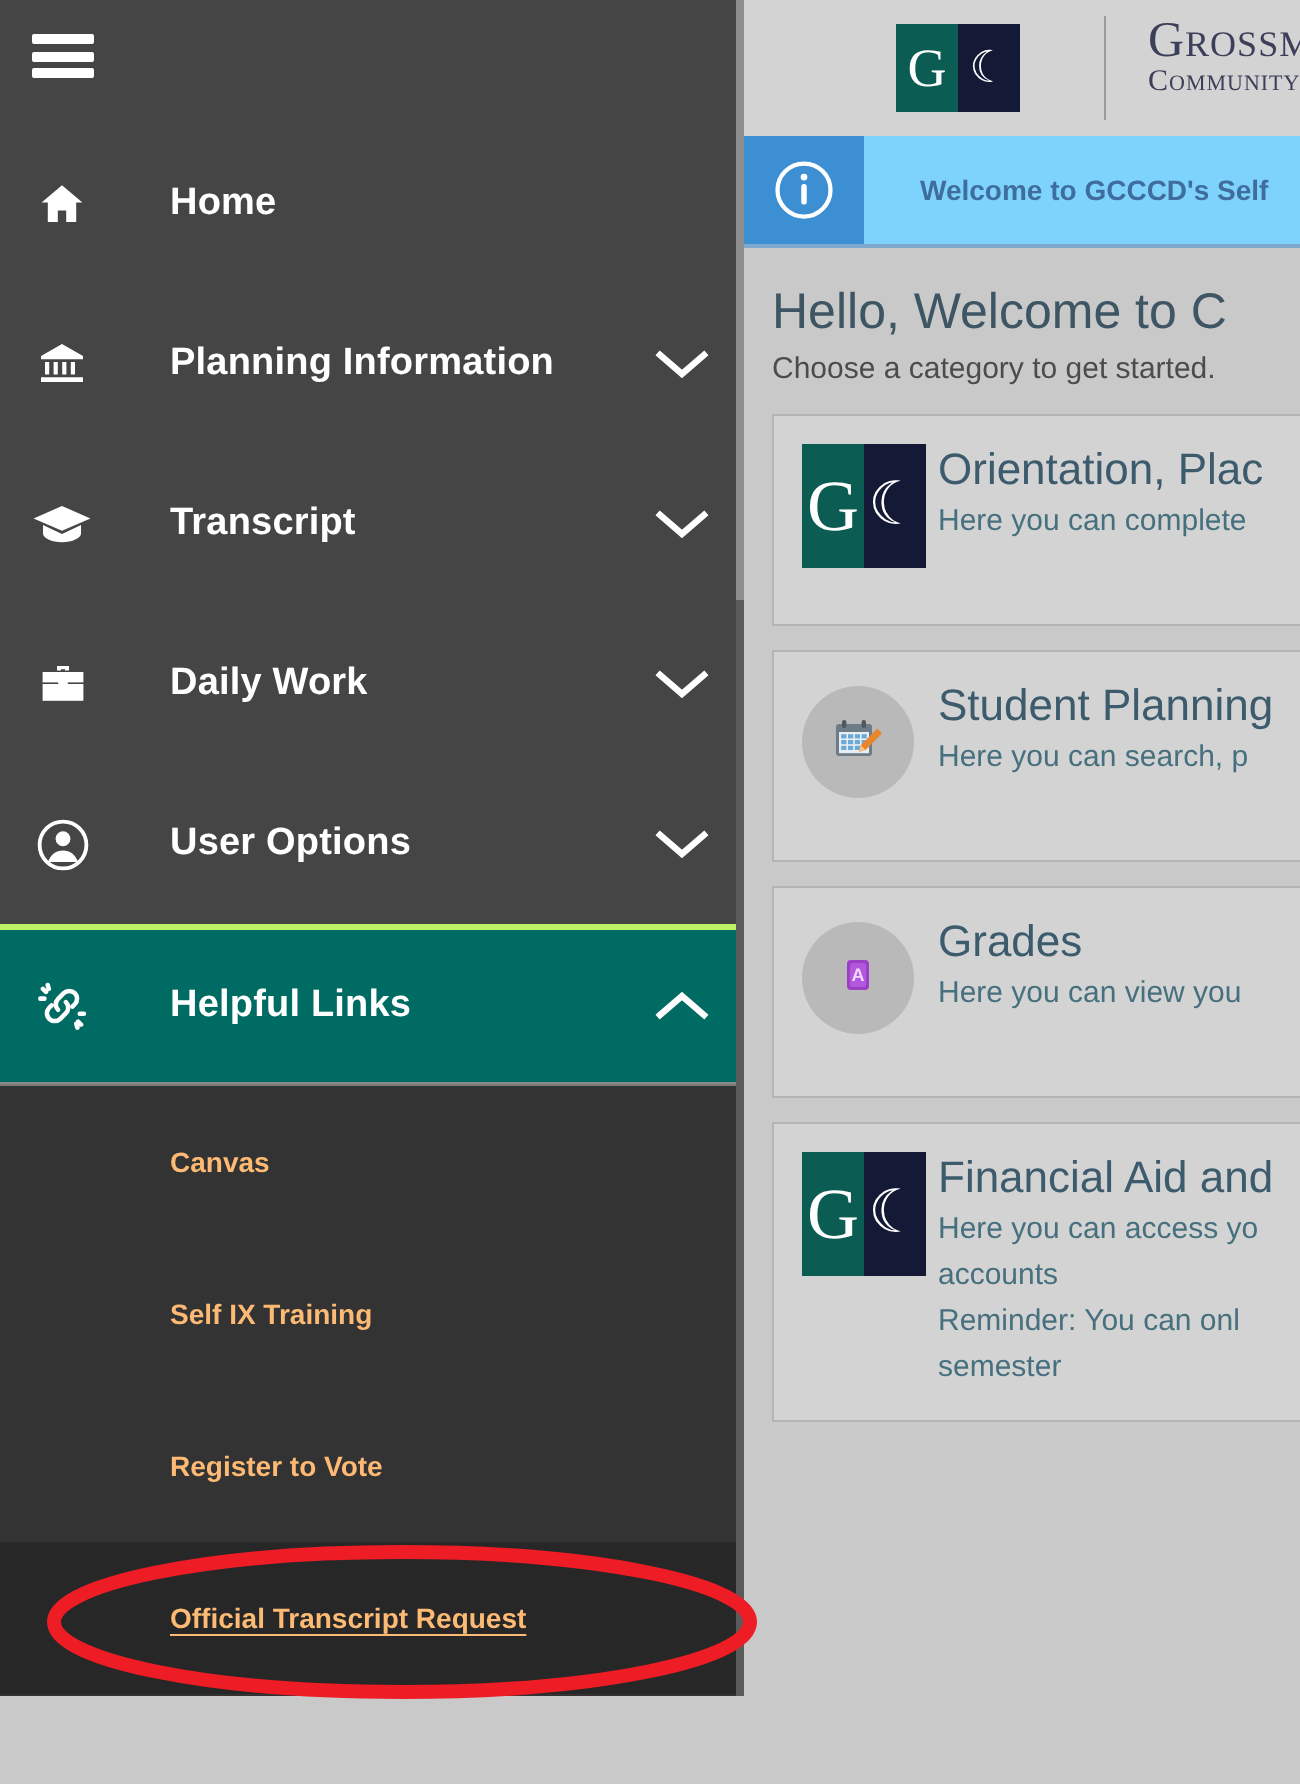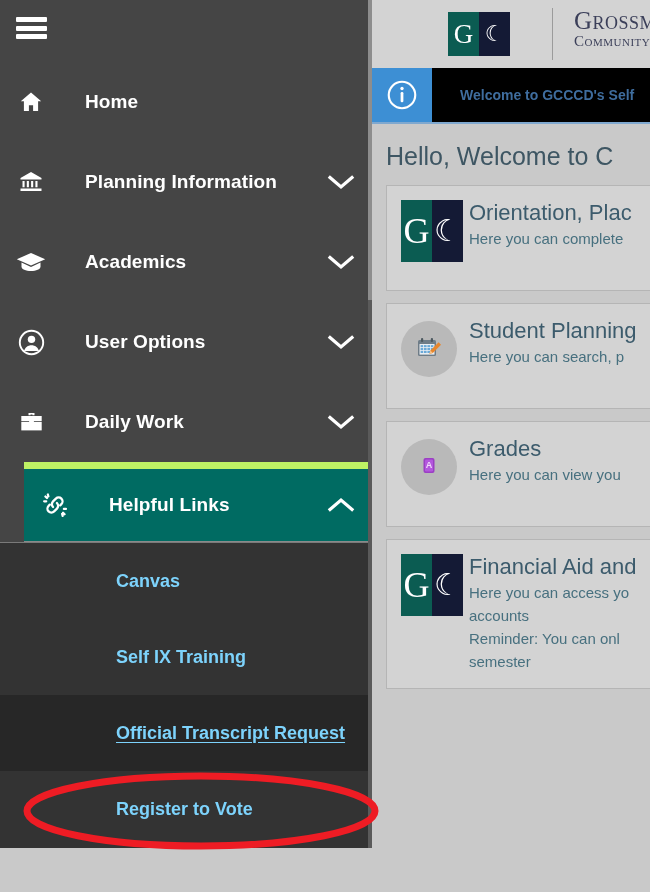--- a/index.html
+++ b/index.html
@@ -36,21 +36,21 @@
 
   .nav-item {
     position: relative;
     height: 80px;
     display: flex; align-items: center;
     background: #454545;
     cursor: pointer;
   }
   .nav-item.active { background: #006b62; }
   .nav-item.active + .subnav { border-top: 1px solid #7a7a7a; }
-  .nav-item.active { border-top: 7px solid #bef264; border-bottom: 1px solid #8a8a8a; margin-left: 24px; }
+  .nav-item.active { border-top: 3px solid #bef264; border-bottom: 1px solid #8a8a8a; }
 
   .nav-icon {
     width: 62px; min-width: 62px;
     display: flex; align-items: center; justify-content: center;
     color: #ffffff;
   }
   .nav-icon svg { display: block; }
   .nav-label {
     flex: 1;
     color: #ffffff;
@@ -64,23 +64,23 @@
     display: flex; align-items: center; justify-content: center;
     color: #ffffff;
   }
   .chev svg { display: block; }
 
   
   .subnav { background: #333333; }
   .sub-item {
     height: 76px;
     display: flex; align-items: center;
-    padding-left: 116px;
-    color: #7dd3fc;
-    font-size: 18px;
+    padding-left: 85px;
+    color: #fdba74;
+    font-size: 14px;
     font-weight: bold;
     background: #333333;
     cursor: pointer;
   }
   .sub-item.selected {
     background: #272727;
     text-decoration: underline;
     text-underline-offset: 3px;
   }
 
@@ -147,21 +147,21 @@
     display: flex; align-items: stretch;
     border-bottom: 2px solid #7fa8cf;
   }
   .alert-iconbox {
     width: 60px; min-width: 60px;
     background: #3d8fd4;
     display: flex; align-items: center; justify-content: center;
   }
   .alert-body {
     flex: 1;
-    background: #000000;
+    background: #7dd3fc;
     display: flex; align-items: center;
     padding-left: 28px;
     color: #3f6d9e;
     font-size: 14px;
     font-weight: bold;
     white-space: nowrap;
     overflow: hidden;
   }
 
   .page-head { padding: 18px 0 0 14px; background: #c9c9c9; }
@@ -268,37 +268,21 @@
       </div>
     </div>
 
     <div class="nav-item">
       <div class="nav-icon">
         <svg width="30" height="22" viewBox="0 0 30 22" fill="#ffffff">
           <path d="M15 2 0.8 8.2 15 14.4 29.2 8.2z"></path>
           <path d="M5.5 11.5v4.3c0 2.4 4.3 4.3 9.5 4.3s9.5-1.9 9.5-4.3v-4.3L15 16z"></path>
         </svg>
       </div>
-      <div class="nav-label">Academics</div>
-      <div class="chev">
-        <svg width="30" height="18" viewBox="0 0 30 18" fill="none" stroke="#ffffff" stroke-width="3.2" stroke-linecap="square">
-          <path d="M4 4.5 L15 14 L26 4.5"></path>
-        </svg>
-      </div>
-    </div>
-
-    <div class="nav-item">
-      <div class="nav-icon">
-        <svg width="27" height="27" viewBox="0 0 24 24">
-          <circle cx="12" cy="12" r="10.4" fill="none" stroke="#ffffff" stroke-width="1.7"></circle>
-          <circle cx="12" cy="9.2" r="3.3" fill="#ffffff"></circle>
-          <path d="M5.4 19.6c.9-3.4 3.5-5.2 6.6-5.2s5.7 1.8 6.6 5.2z" fill="#ffffff"></path>
-        </svg>
-      </div>
-      <div class="nav-label">User Options</div>
+      <div class="nav-label">Transcript</div>
       <div class="chev">
         <svg width="30" height="18" viewBox="0 0 30 18" fill="none" stroke="#ffffff" stroke-width="3.2" stroke-linecap="square">
           <path d="M4 4.5 L15 14 L26 4.5"></path>
         </svg>
       </div>
     </div>
 
     <div class="nav-item">
       <div class="nav-icon">
         <svg width="27" height="24" viewBox="0 0 24 24" fill="#ffffff">
@@ -309,41 +293,57 @@
         </svg>
       </div>
       <div class="nav-label">Daily Work</div>
       <div class="chev">
         <svg width="30" height="18" viewBox="0 0 30 18" fill="none" stroke="#ffffff" stroke-width="3.2" stroke-linecap="square">
           <path d="M4 4.5 L15 14 L26 4.5"></path>
         </svg>
       </div>
     </div>
 
+    <div class="nav-item">
+      <div class="nav-icon">
+        <svg width="27" height="27" viewBox="0 0 24 24">
+          <circle cx="12" cy="12" r="10.4" fill="none" stroke="#ffffff" stroke-width="1.7"></circle>
+          <circle cx="12" cy="9.2" r="3.3" fill="#ffffff"></circle>
+          <path d="M5.4 19.6c.9-3.4 3.5-5.2 6.6-5.2s5.7 1.8 6.6 5.2z" fill="#ffffff"></path>
+        </svg>
+      </div>
+      <div class="nav-label">User Options</div>
+      <div class="chev">
+        <svg width="30" height="18" viewBox="0 0 30 18" fill="none" stroke="#ffffff" stroke-width="3.2" stroke-linecap="square">
+          <path d="M4 4.5 L15 14 L26 4.5"></path>
+        </svg>
+      </div>
+    </div>
+
     <div class="nav-item active">
       <div class="nav-icon">
         <svg width="26" height="26" viewBox="0 0 24 24" fill="none" stroke="#ffffff" stroke-width="2.1" stroke-linecap="round">
           <path d="M10.2 13.8a3.6 3.6 0 0 1 0-5.1l2.6-2.6a3.6 3.6 0 0 1 5.1 5.1l-1.1 1.1"></path>
           <path d="M13.8 10.2a3.6 3.6 0 0 1 0 5.1l-2.6 2.6a3.6 3.6 0 0 1-5.1-5.1l1.1-1.1"></path>
           <path d="M3.2 4.1 4.6 5.5M2 8.6h1.9M5.4 2.3l.5 1.8M19.4 19.2l1.4 1.4M20.2 15.6h1.9M18.6 20.2l.5 1.8"></path>
         </svg>
       </div>
       <div class="nav-label">Helpful Links</div>
       <div class="chev">
         <svg width="30" height="18" viewBox="0 0 30 18" fill="none" stroke="#ffffff" stroke-width="3.2" stroke-linecap="square">
           <path d="M4 13.5 L15 4 L26 13.5"></path>
         </svg>
       </div>
     </div>
 
     <div class="subnav">
       <div class="sub-item">Canvas</div>
       <div class="sub-item">Self IX Training</div>
+      <div class="sub-item">Register to Vote</div>
       <div class="sub-item selected">Official Transcript Request</div>
-      <div class="sub-item">Register to Vote</div>
       <div class="sub-item">How To Videos</div>
     </div>
 
     <div id="side-scroll-track">
       <div id="side-scroll-thumb"></div>
     </div>
   </div>
 
   <div id="main">
 
@@ -369,20 +369,21 @@
           <circle cx="12" cy="12" r="10.6" fill="none" stroke="#ffffff" stroke-width="1.7"></circle>
           <circle cx="12" cy="6.8" r="1.35" fill="#ffffff"></circle>
           <rect x="10.9" y="9.6" width="2.2" height="8.2" rx="1" fill="#ffffff"></rect>
         </svg>
       </div>
       <div class="alert-body">Welcome to GCCCD's Self</div>
     </div>
 
     <div class="page-head">
       <div class="page-title">Hello, Welcome to C</div>
+      <div class="page-sub">Choose a category to get started.</div>
     </div>
 
     <div class="cards">
 
       <div class="card">
         <div class="card-icon">
           <div class="tile-logo">
             <div class="half-left">
               <span class="gmark">G</span>
             </div>

